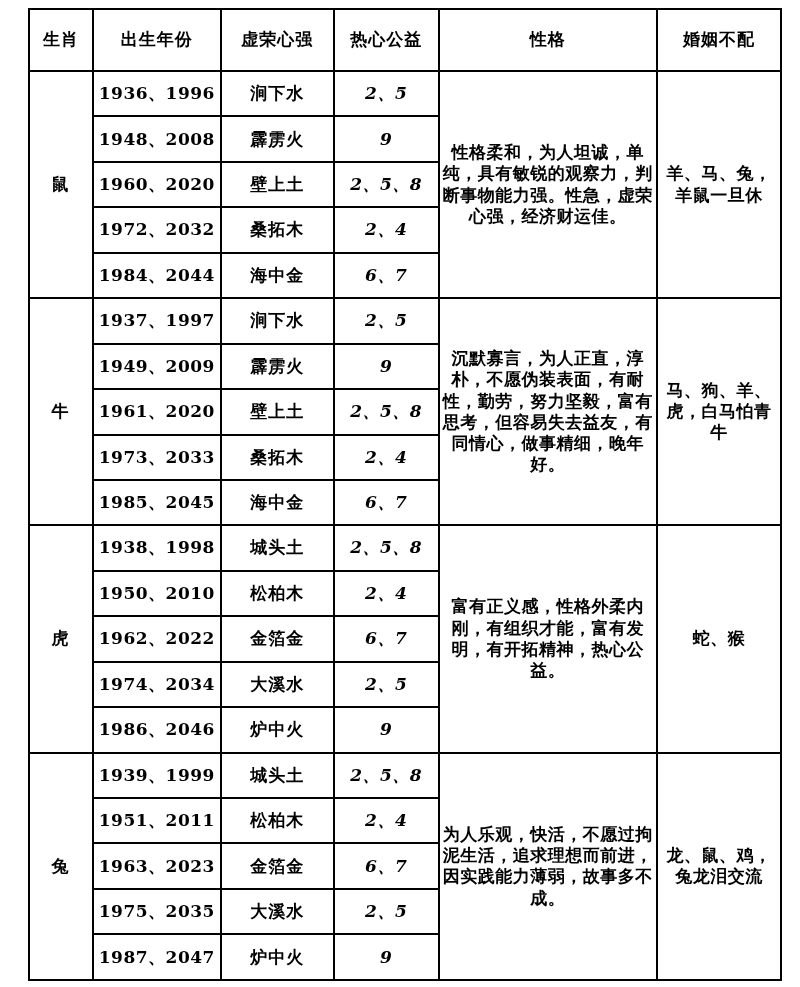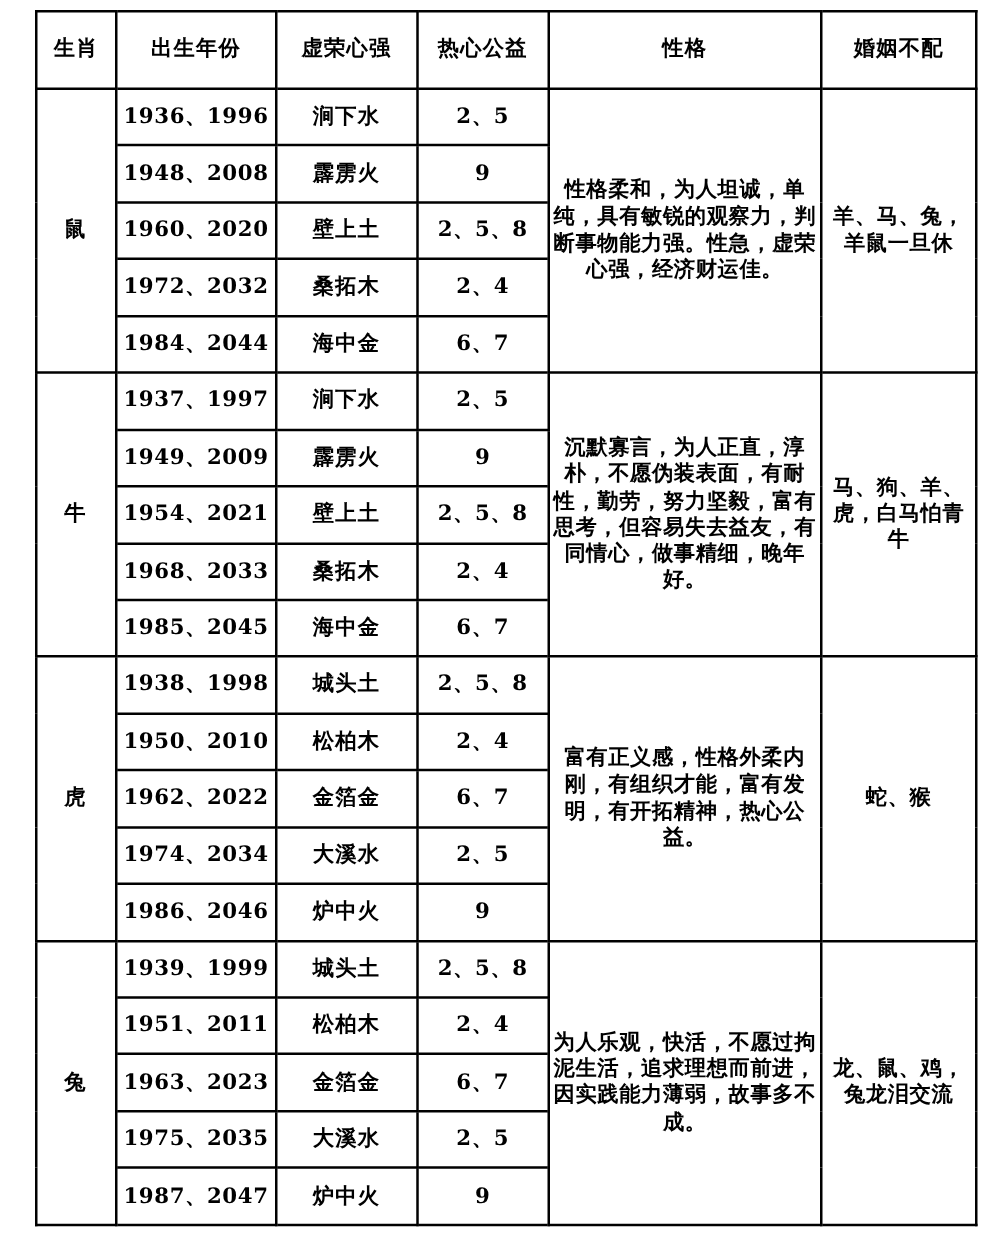--- a/index.html
+++ b/index.html
@@ -56,20 +56,21 @@
     font-size: 17px;
     letter-spacing: 0.5px;
   }
   .element-cell {
     font-size: 17px;
     letter-spacing: 1px;
   }
   .numbers-cell {
     font-size: 16px;
     letter-spacing: 0.5px;
+    font-style: italic;
   }
   .personality-cell, .clash-cell {
     font-size: 17px;
     line-height: 1.55;
     padding: 4px 8px;
     text-align: center;
     letter-spacing: 0.5px;
   }
   .clash-cell {
     padding: 4px 10px;
@@ -141,26 +142,26 @@
         <td class="numbers-cell">2、5</td>
         <td class="personality-cell" rowspan="5">沉默寡言，为人正直，淳朴，不愿伪装表面，有耐性，勤劳，努力坚毅，富有思考，但容易失去益友，有同情心，做事精细，晚年好。</td>
         <td class="clash-cell" rowspan="5">马、狗、羊、虎，白马怕青牛</td>
       </tr>
       <tr class="row-h">
         <td class="years-cell">1949、2009</td>
         <td class="element-cell">霹雳火</td>
         <td class="numbers-cell">9</td>
       </tr>
       <tr class="row-h">
-        <td class="years-cell">1954、2021</td>
+        <td class="years-cell">1961、2020</td>
         <td class="element-cell">壁上土</td>
         <td class="numbers-cell">2、5、8</td>
       </tr>
       <tr class="row-h">
-        <td class="years-cell">1968、2033</td>
+        <td class="years-cell">1973、2033</td>
         <td class="element-cell">桑拓木</td>
         <td class="numbers-cell">2、4</td>
       </tr>
       <tr class="row-h">
         <td class="years-cell">1985、2045</td>
         <td class="element-cell">海中金</td>
         <td class="numbers-cell">6、7</td>
       </tr>
 
       <tr class="group-start row-h">

